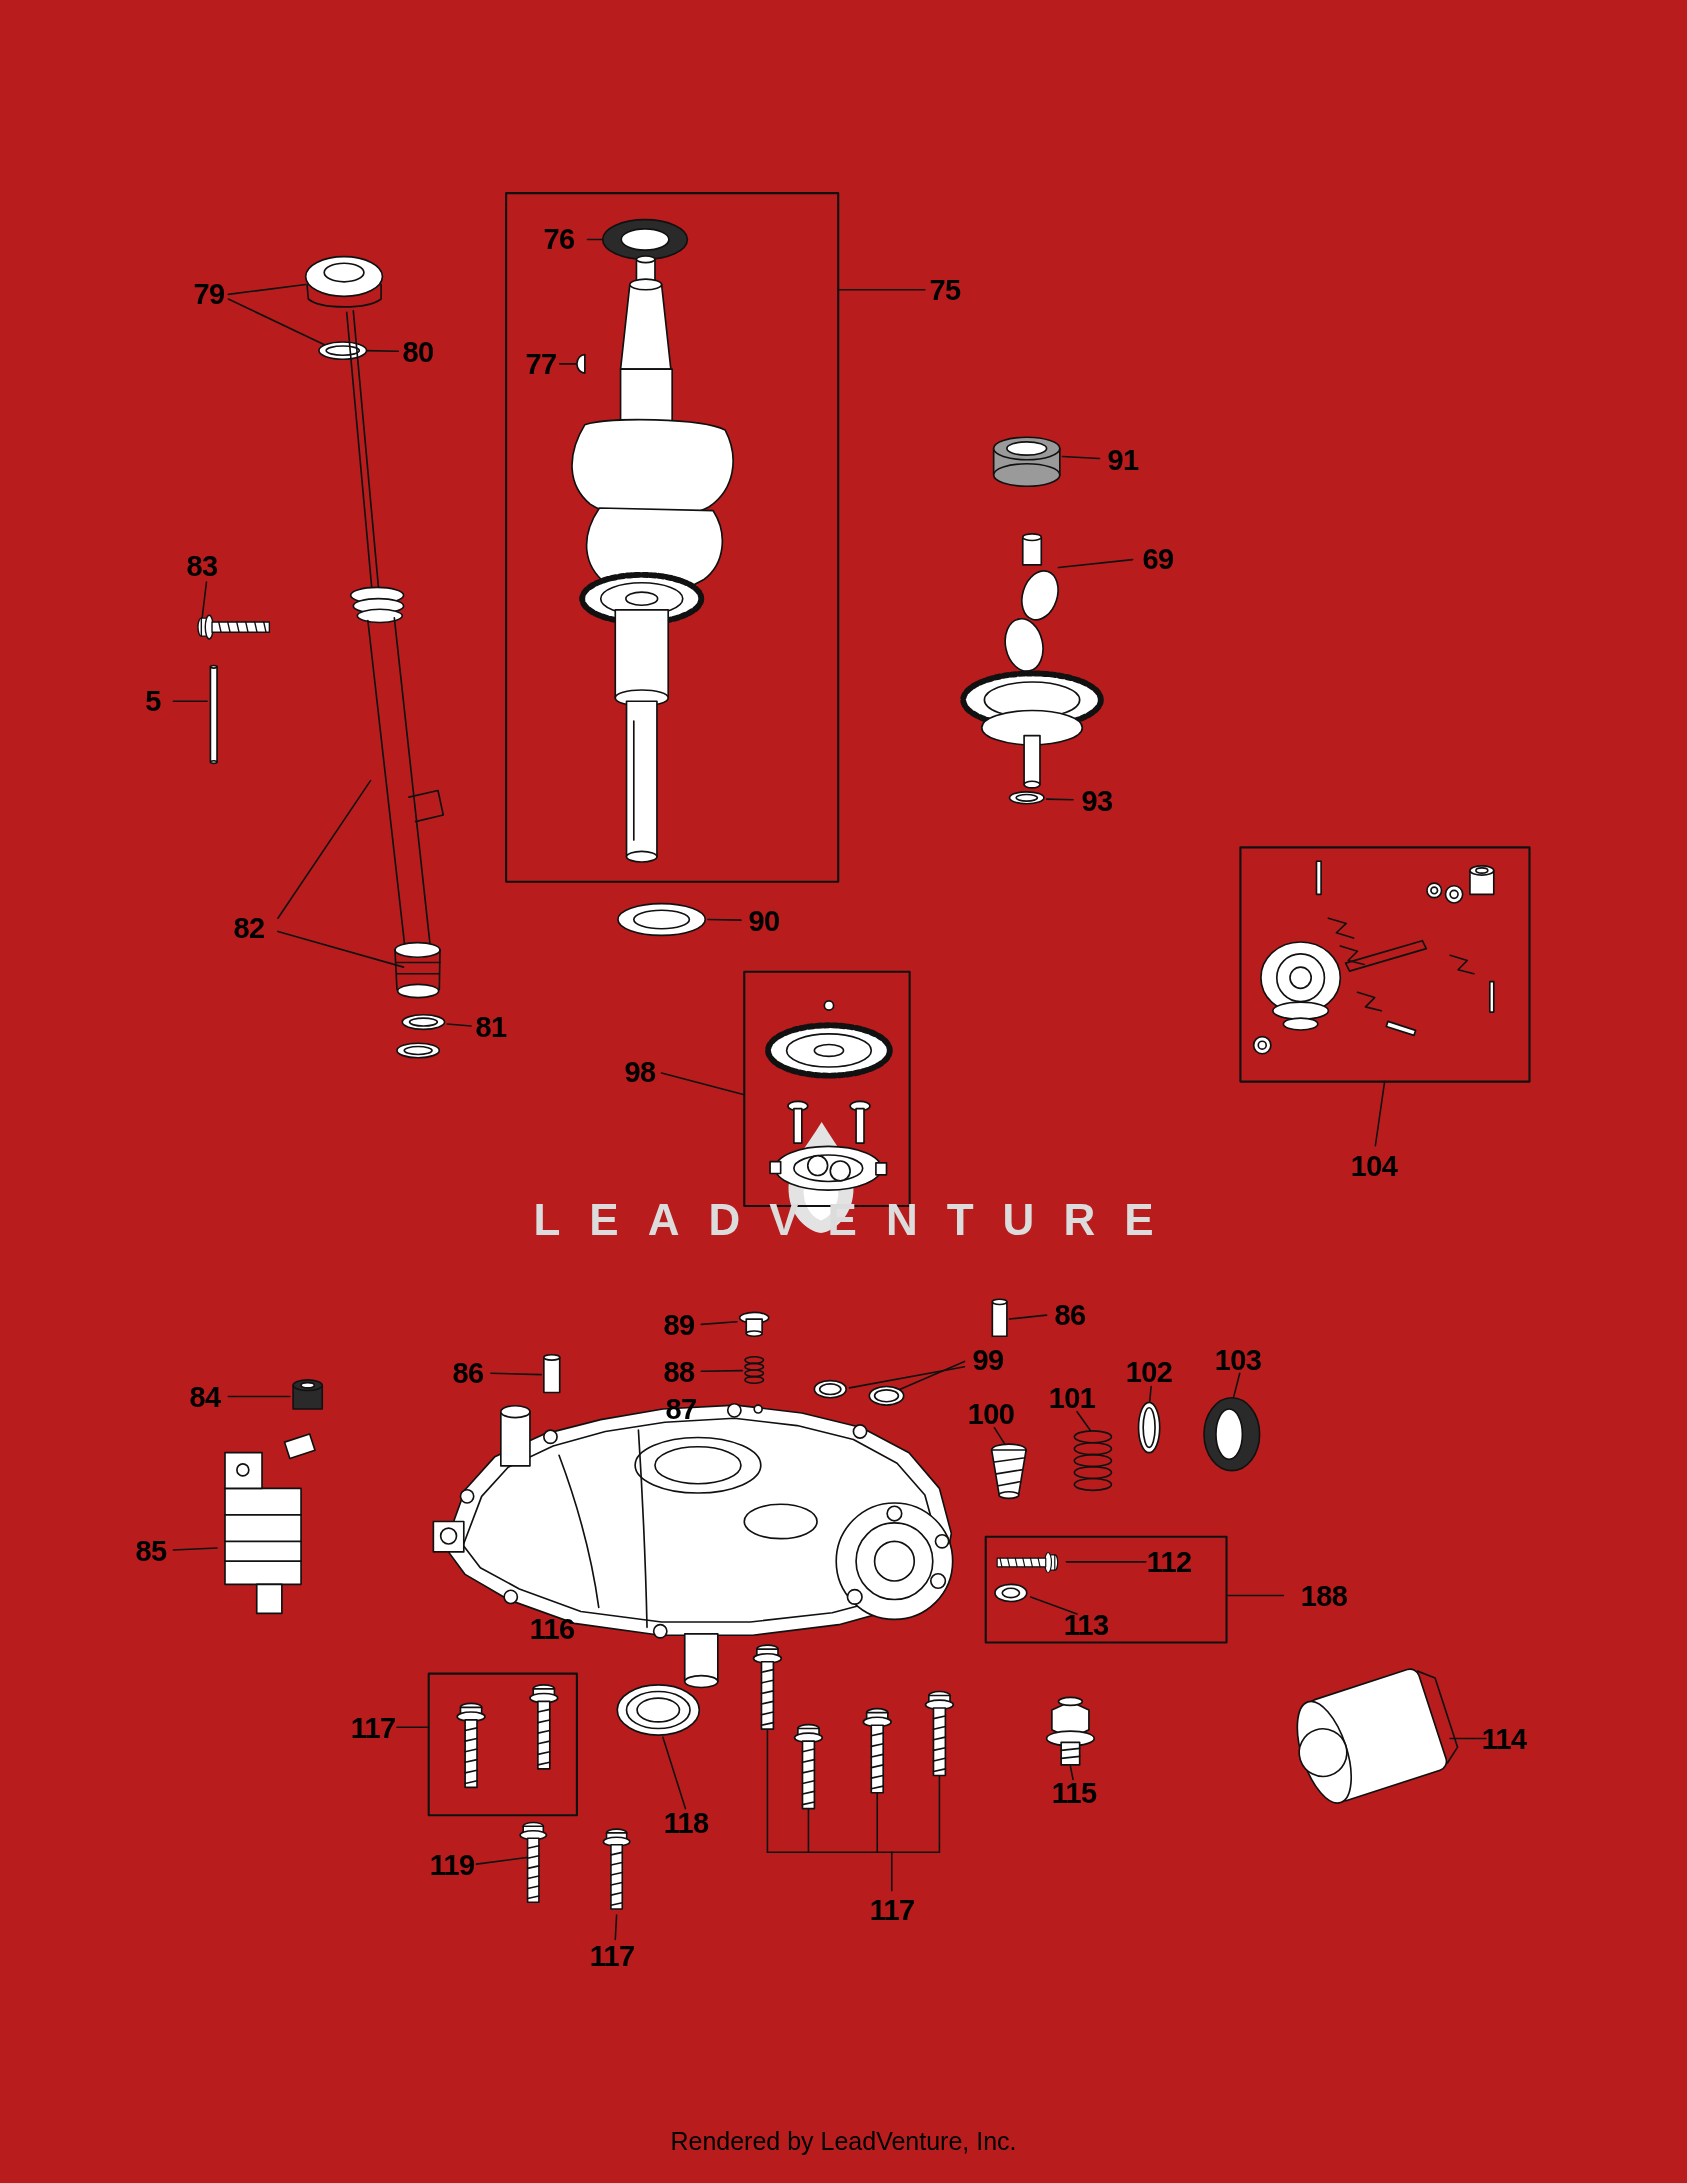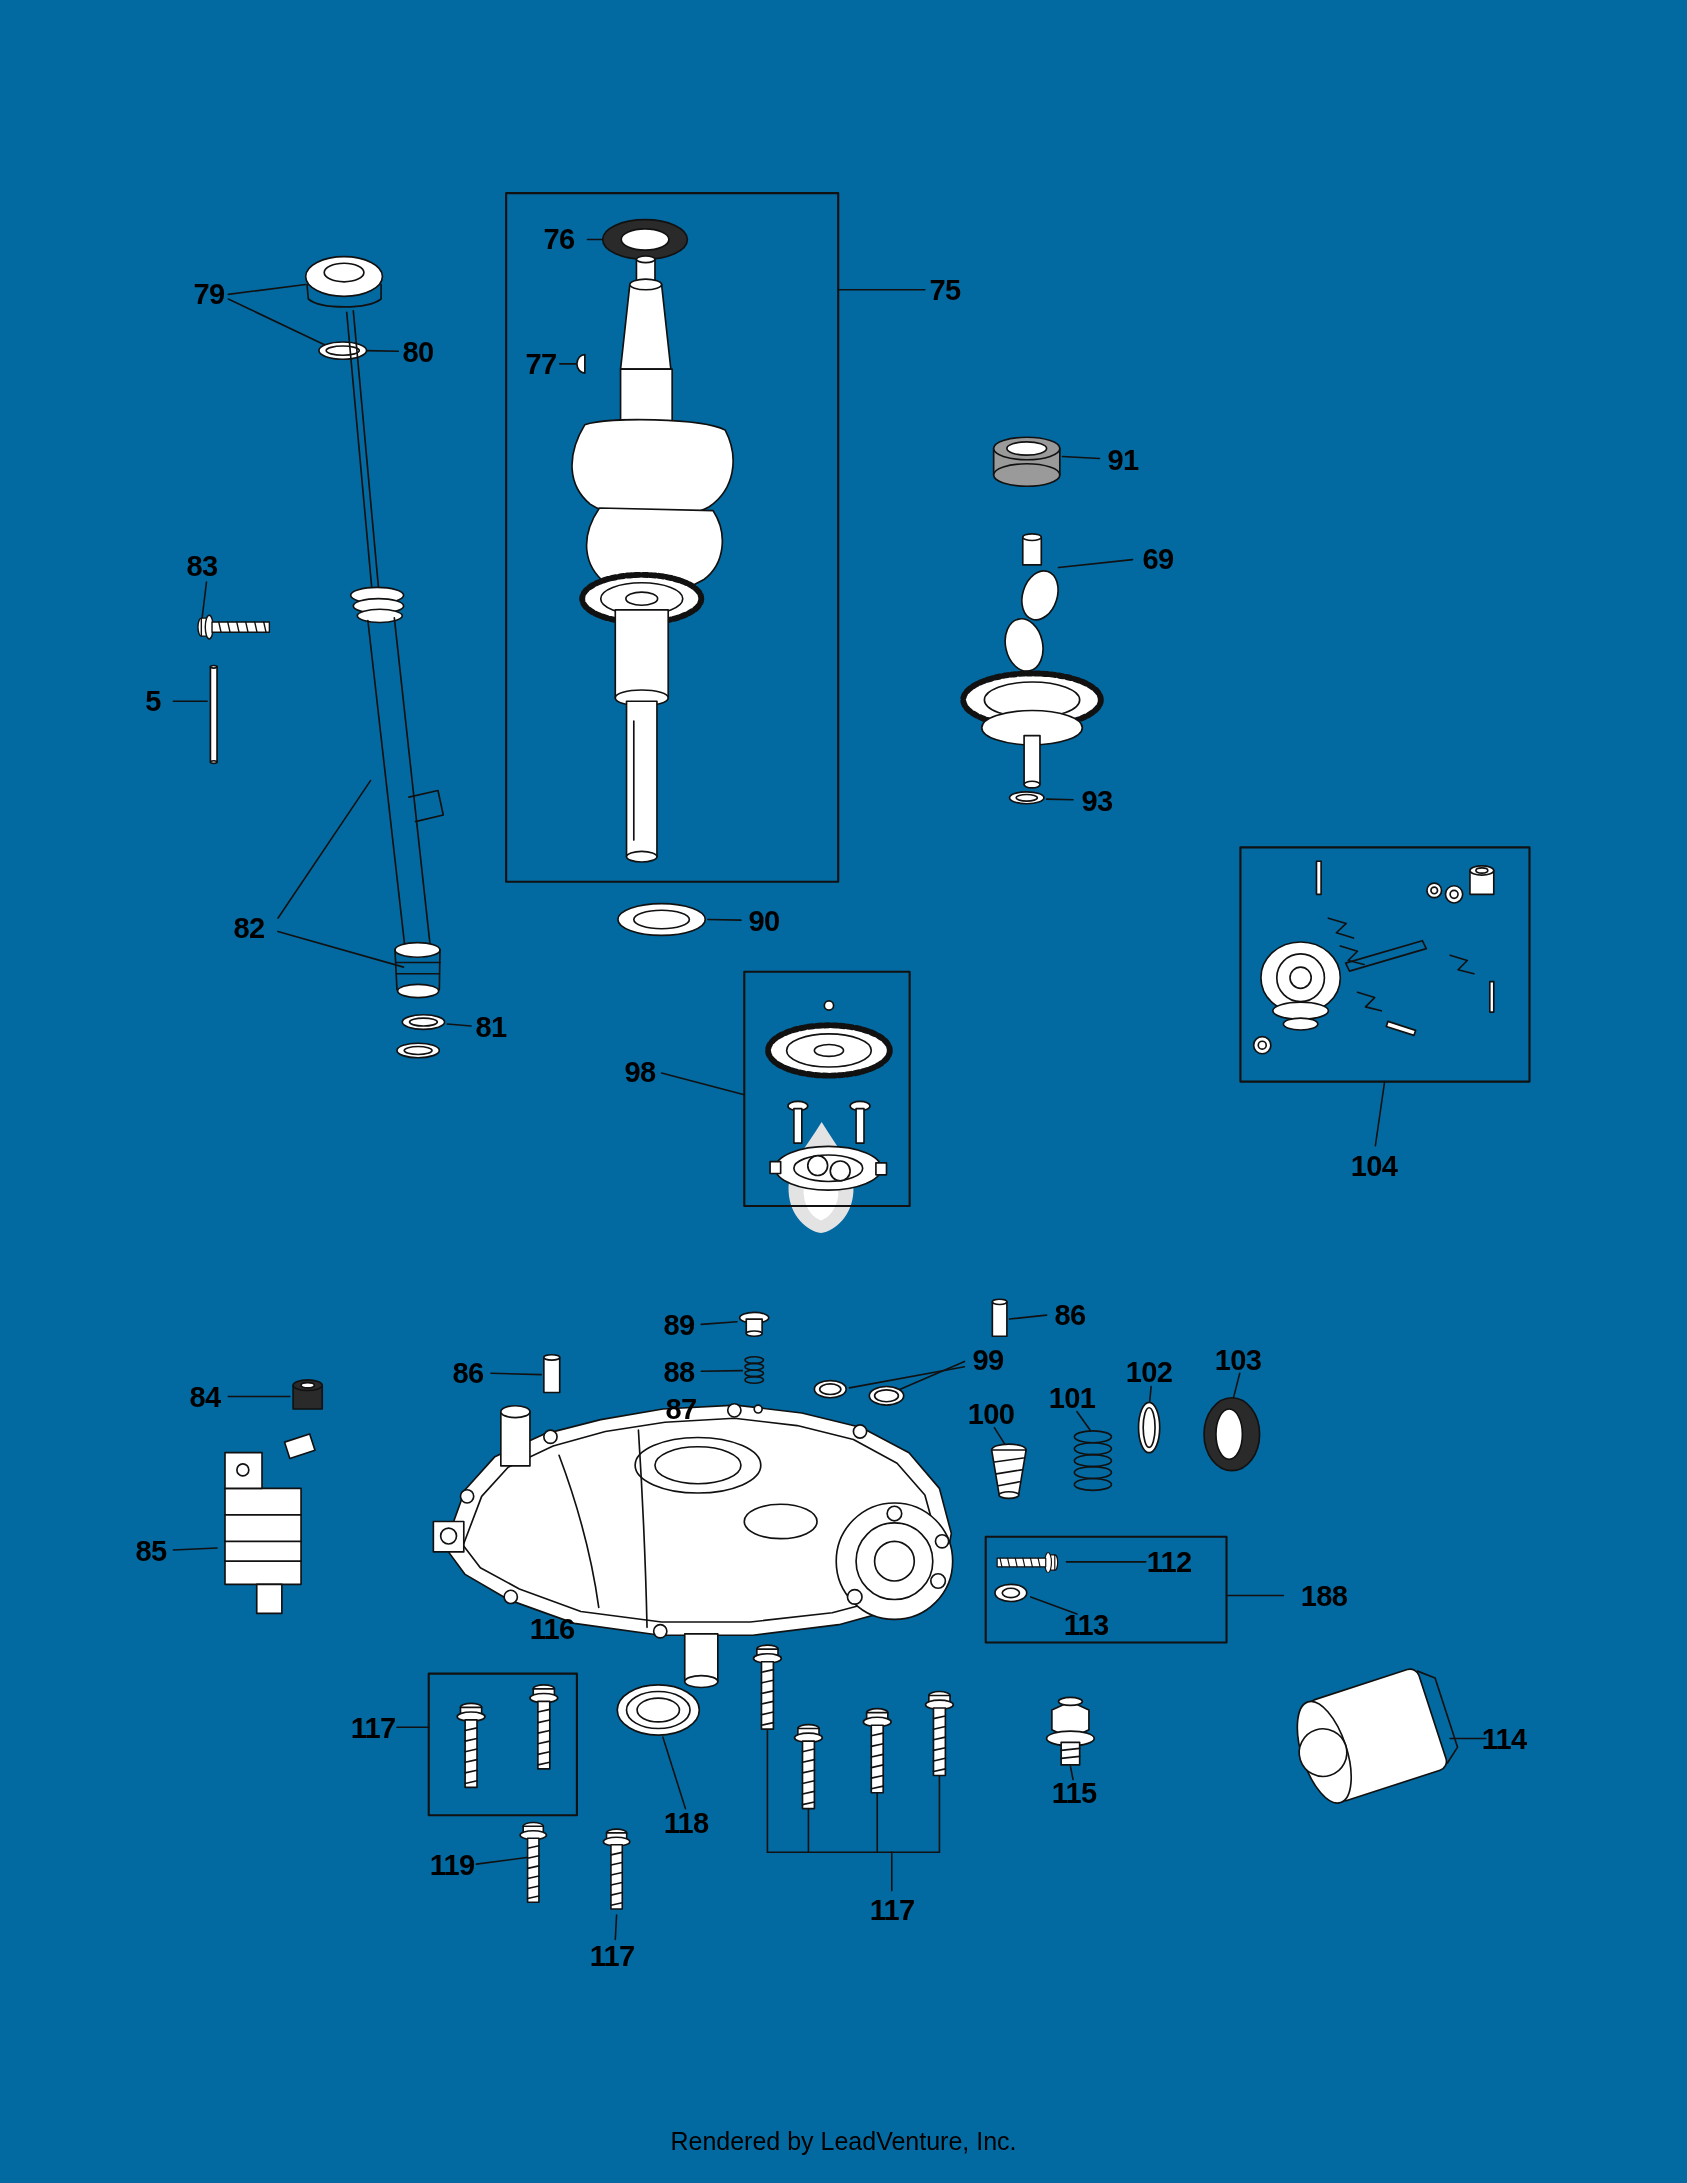--- a/index.html
+++ b/index.html
@@ -1,18 +1,18 @@
 <!DOCTYPE html>
 <html style="font-size:10.6px"><head>
 <meta charset="utf-8">
 <style>
   * { margin:0; padding:0; box-sizing:border-box; }
   html,body { background:#ffffff; }
   #canvas {
-    position:relative; width:1687px; height:2183px; background:#0369a1;
+    position:relative; width:1687px; height:2183px; background:#b91c1c;
     font-family:"Liberation Sans", sans-serif; overflow:hidden;
   }
   #art { position:absolute; left:0; top:0; }
   svg * { stroke:#111; stroke-width:2.5; fill:#fff; stroke-linejoin:round; stroke-linecap:round; }
   svg .ln { fill:none; }
   svg .leader { fill:none; stroke-width:2.4; }
   svg .leader.dash { stroke-dasharray:8 7; }
   svg .box { fill:none; stroke-width:3.2; }
   svg .gear { stroke-width:9; stroke-dasharray:7 5; fill:#fff; }
   svg .dk { fill:#2a2a2a; }
@@ -414,16 +414,17 @@
 <div class="callout" style="left:1309px; top:1596px;margin-left:15px;">188</div>
 <div class="callout" style="left:552px;  top:1629px;">116</div>
 <div class="callout" style="left:373px;  top:1728px;">117</div>
 <div class="callout" style="left:686px; top:1823px;">118</div>
 <div class="callout" style="left:1074px; top:1793px;">115</div>
 <div class="callout" style="left:1504px; top:1739px;text-align:right;">114</div>
 <div class="callout" style="left:452px;  top:1865px;">119</div>
 <div class="callout" style="left:612px;  top:1956px;">117</div>
 <div class="callout" style="left:892px; top:1910px;">117</div>
 
+<div class="watermark">LEADVENTURE</div>
 <div class="footer">Rendered by LeadVenture, Inc.</div>
 
 </div>
 
 
 </body></html>

